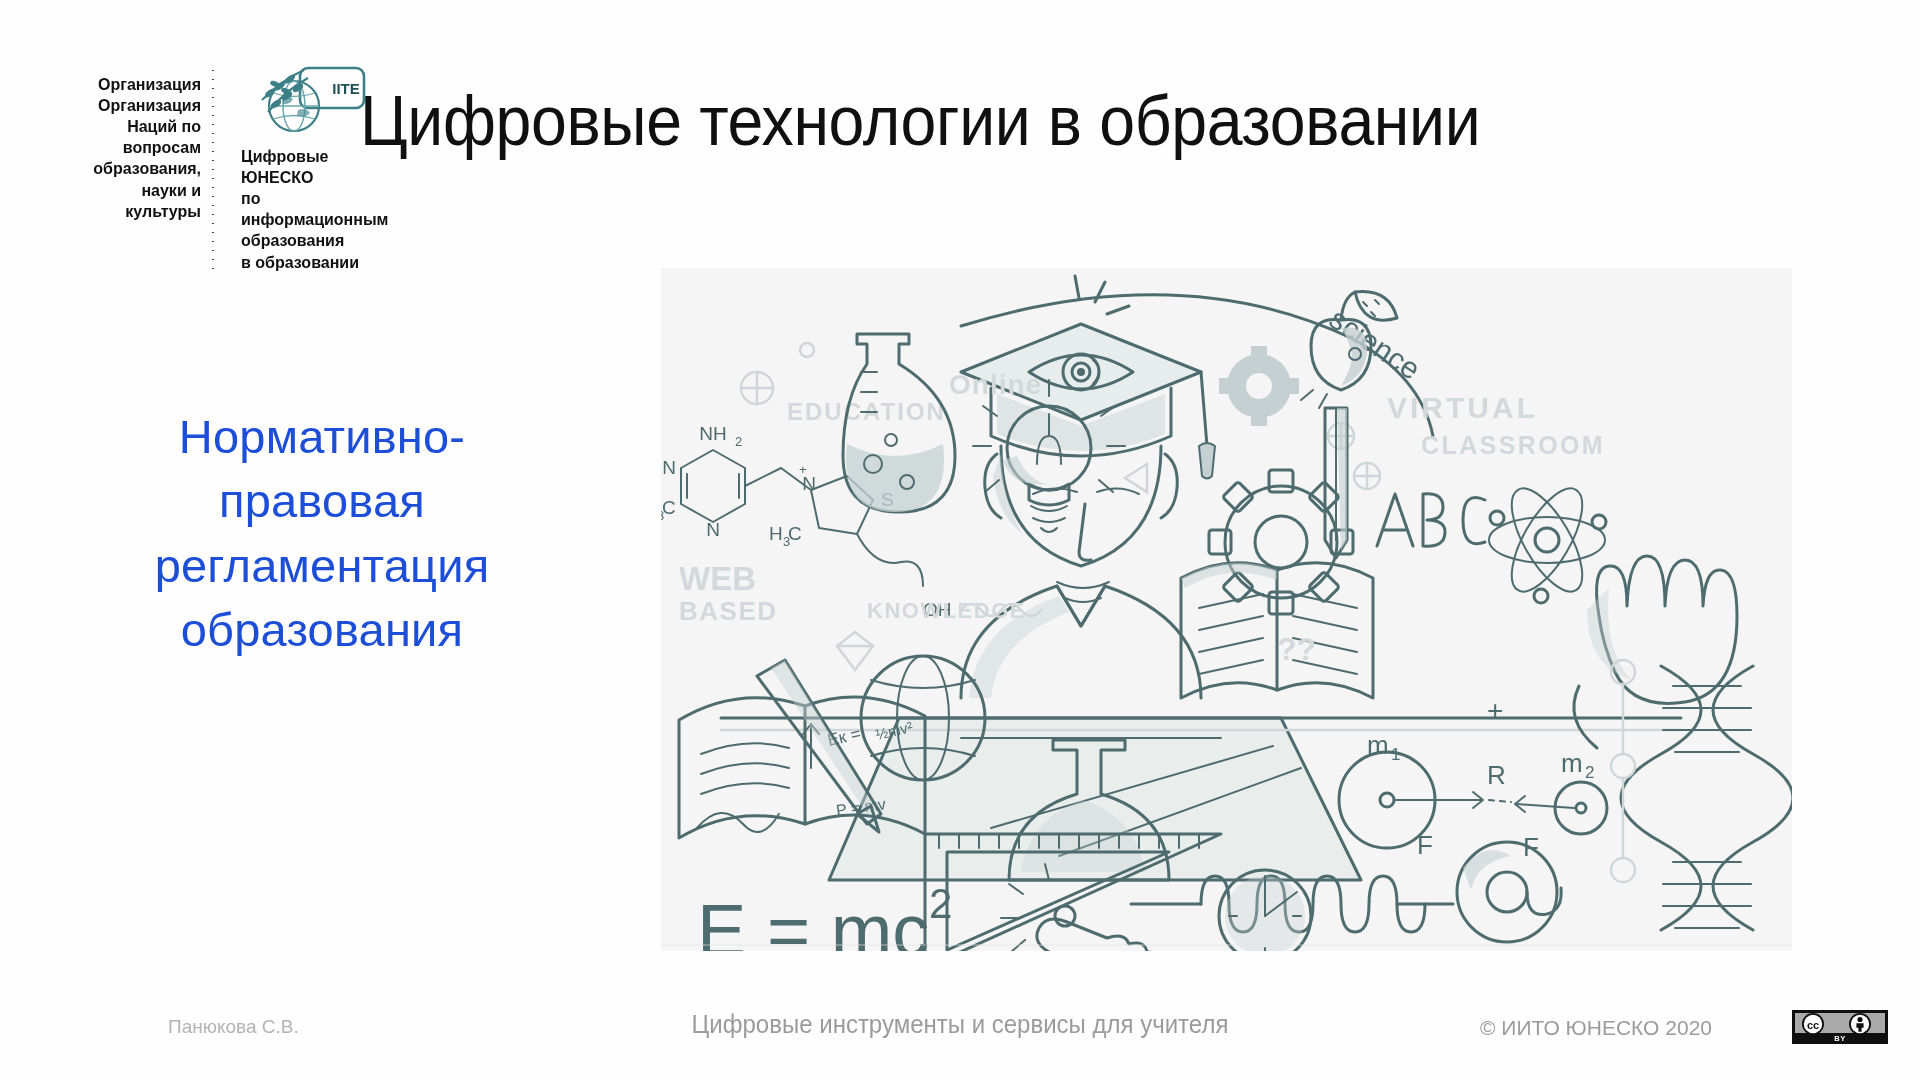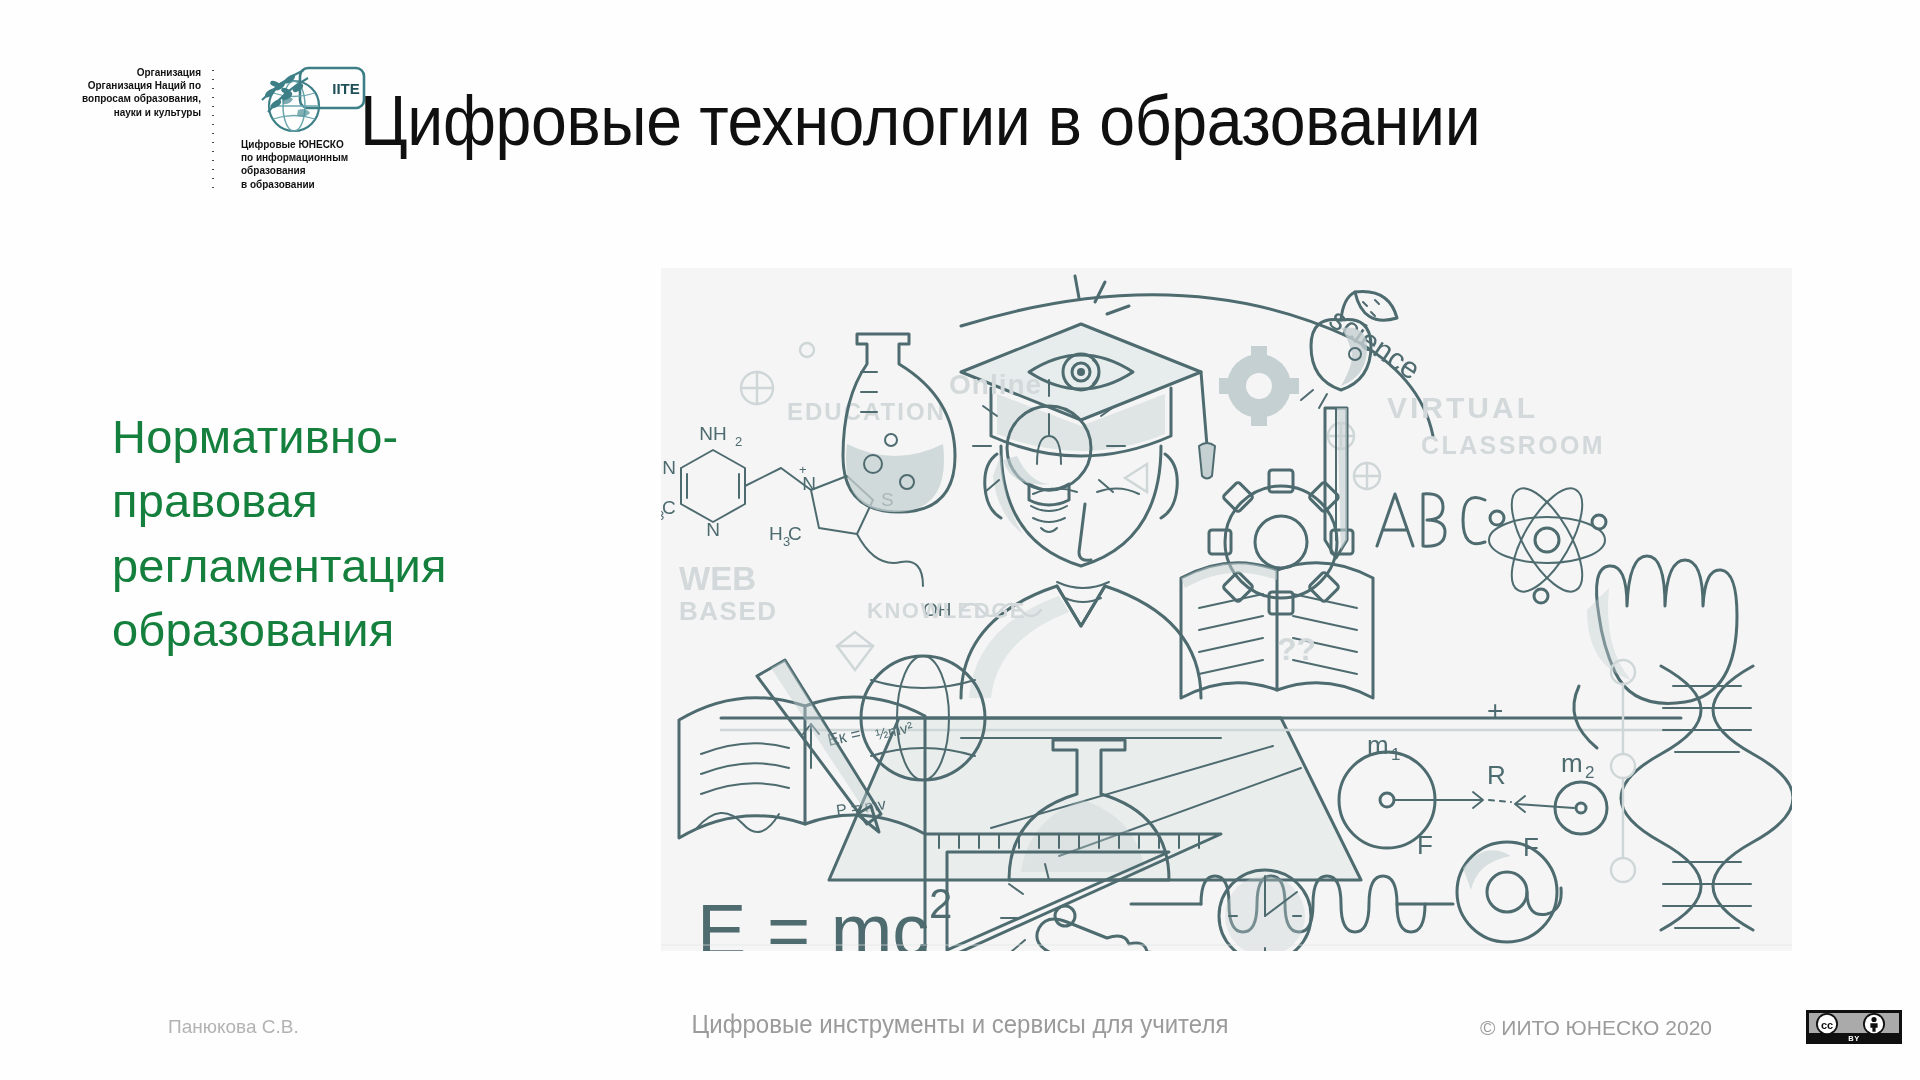--- a/index.html
+++ b/index.html
@@ -30,25 +30,25 @@
     display: flex;
     flex-direction: column;
     align-items: center;
   }
   #unesco-logo-col { width: 140px; }
   #iite-logo-col { width: 150px; padding-left: 18px; }
 
   .logo-mark { height: 72px; display: flex; align-items: flex-end; justify-content: center; }
 
   .logo-caption {
-    font-size: 10px;
+    font-size: 16px;
     line-height: 1.32;
     color: #111111;
     font-weight: 700;
-    margin-top: 4px;
+    margin-top: 12px;
   }
   #unesco-caption { text-align: right; width: 138px; }
   #iite-caption { text-align: left; width: 132px; }
 
   #logo-divider {
     width: 2px;
     align-self: stretch;
     margin: 4px 0 0 10px;
     background-image: radial-gradient(circle, #444 0.9px, transparent 1.1px);
     background-size: 2px 9px;
@@ -74,22 +74,23 @@
 
   
   #subtitle {
     position: absolute;
     left: 112px;
     top: 405px;
     width: 420px;
     font-size: 47px;
     line-height: 1.37;
     font-weight: 300;
-    color: #15803d;
+    color: #1d4ed8;
     letter-spacing: 0.2px;
+    text-align: center;
   }
 
   
   #illustration-panel {
     position: absolute;
     left: 661px;
     top: 268px;
     width: 1131px;
     height: 683px;
     background: #f4f5f4;
@@ -128,21 +129,21 @@
   #footer-copyright {
     position: absolute;
     right: 246px;
     top: 8px;
     font-size: 21px;
     color: #9b9b9b;
     font-weight: 400;
   }
   #cc-badge {
     position: absolute;
-    right: 56px;
+    right: 70px;
     top: 2px;
     width: 96px;
     height: 34px;
   }
 </style>
 </head>
 <body>
 
 <div id="logo-block">
 

